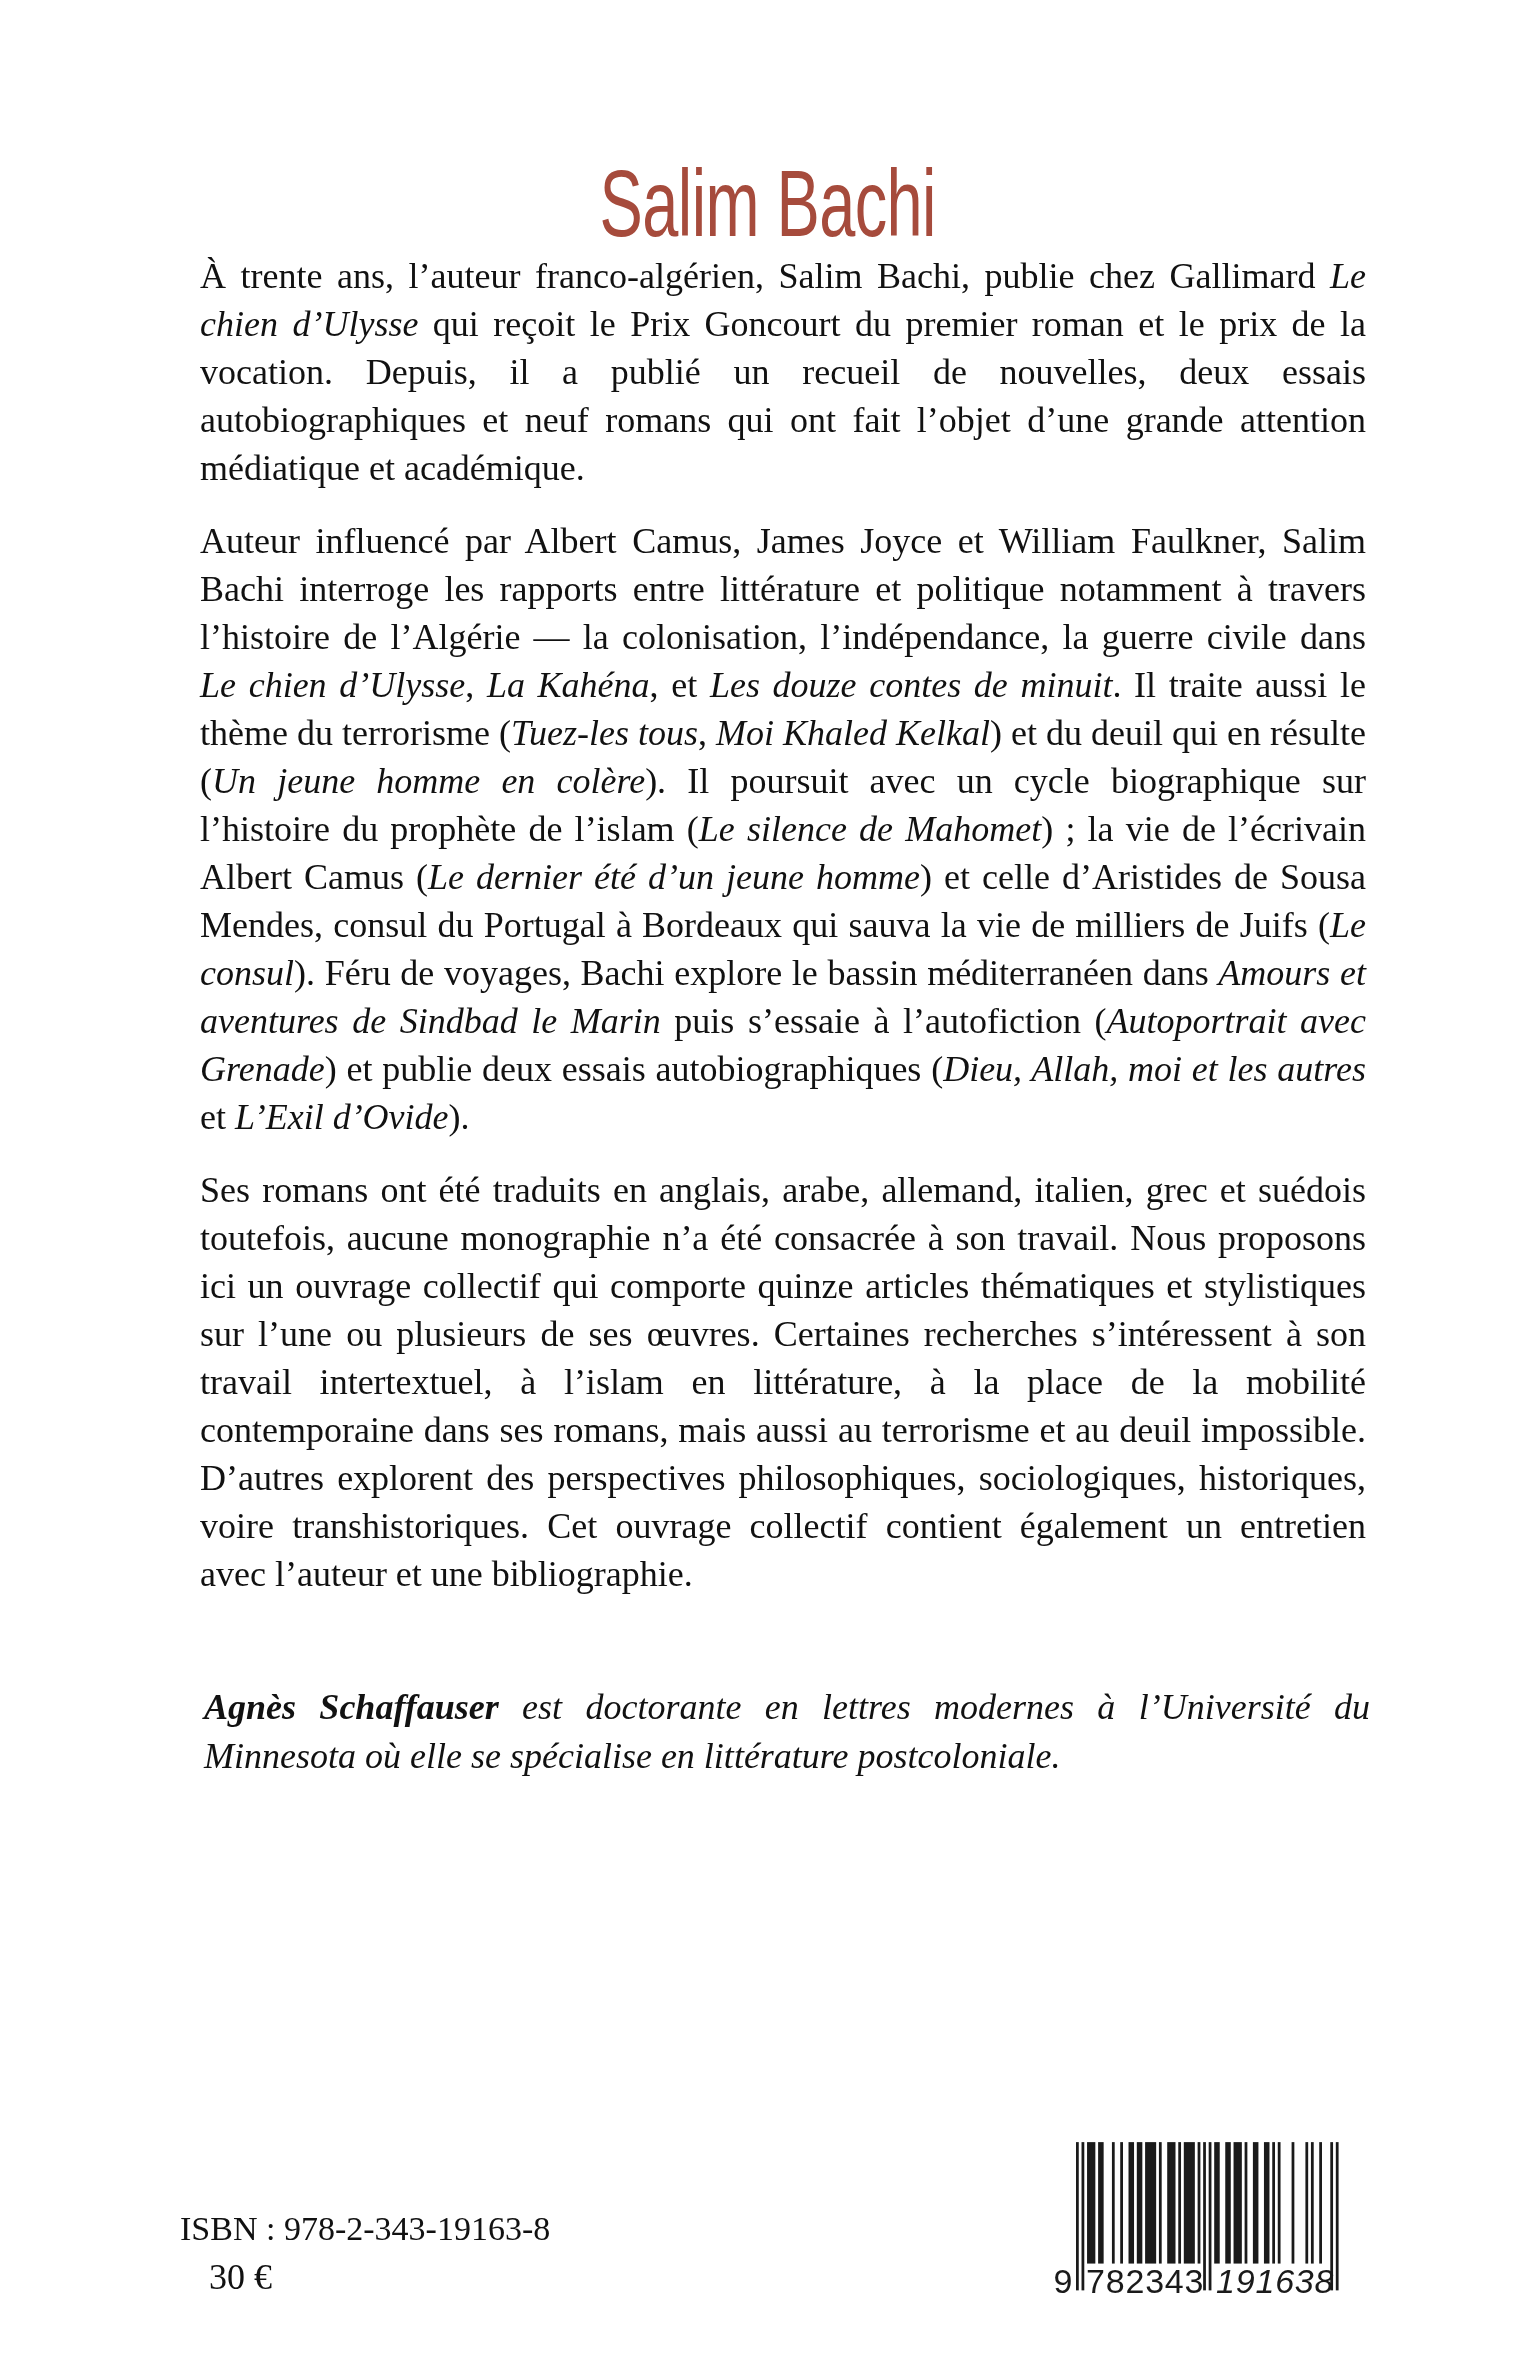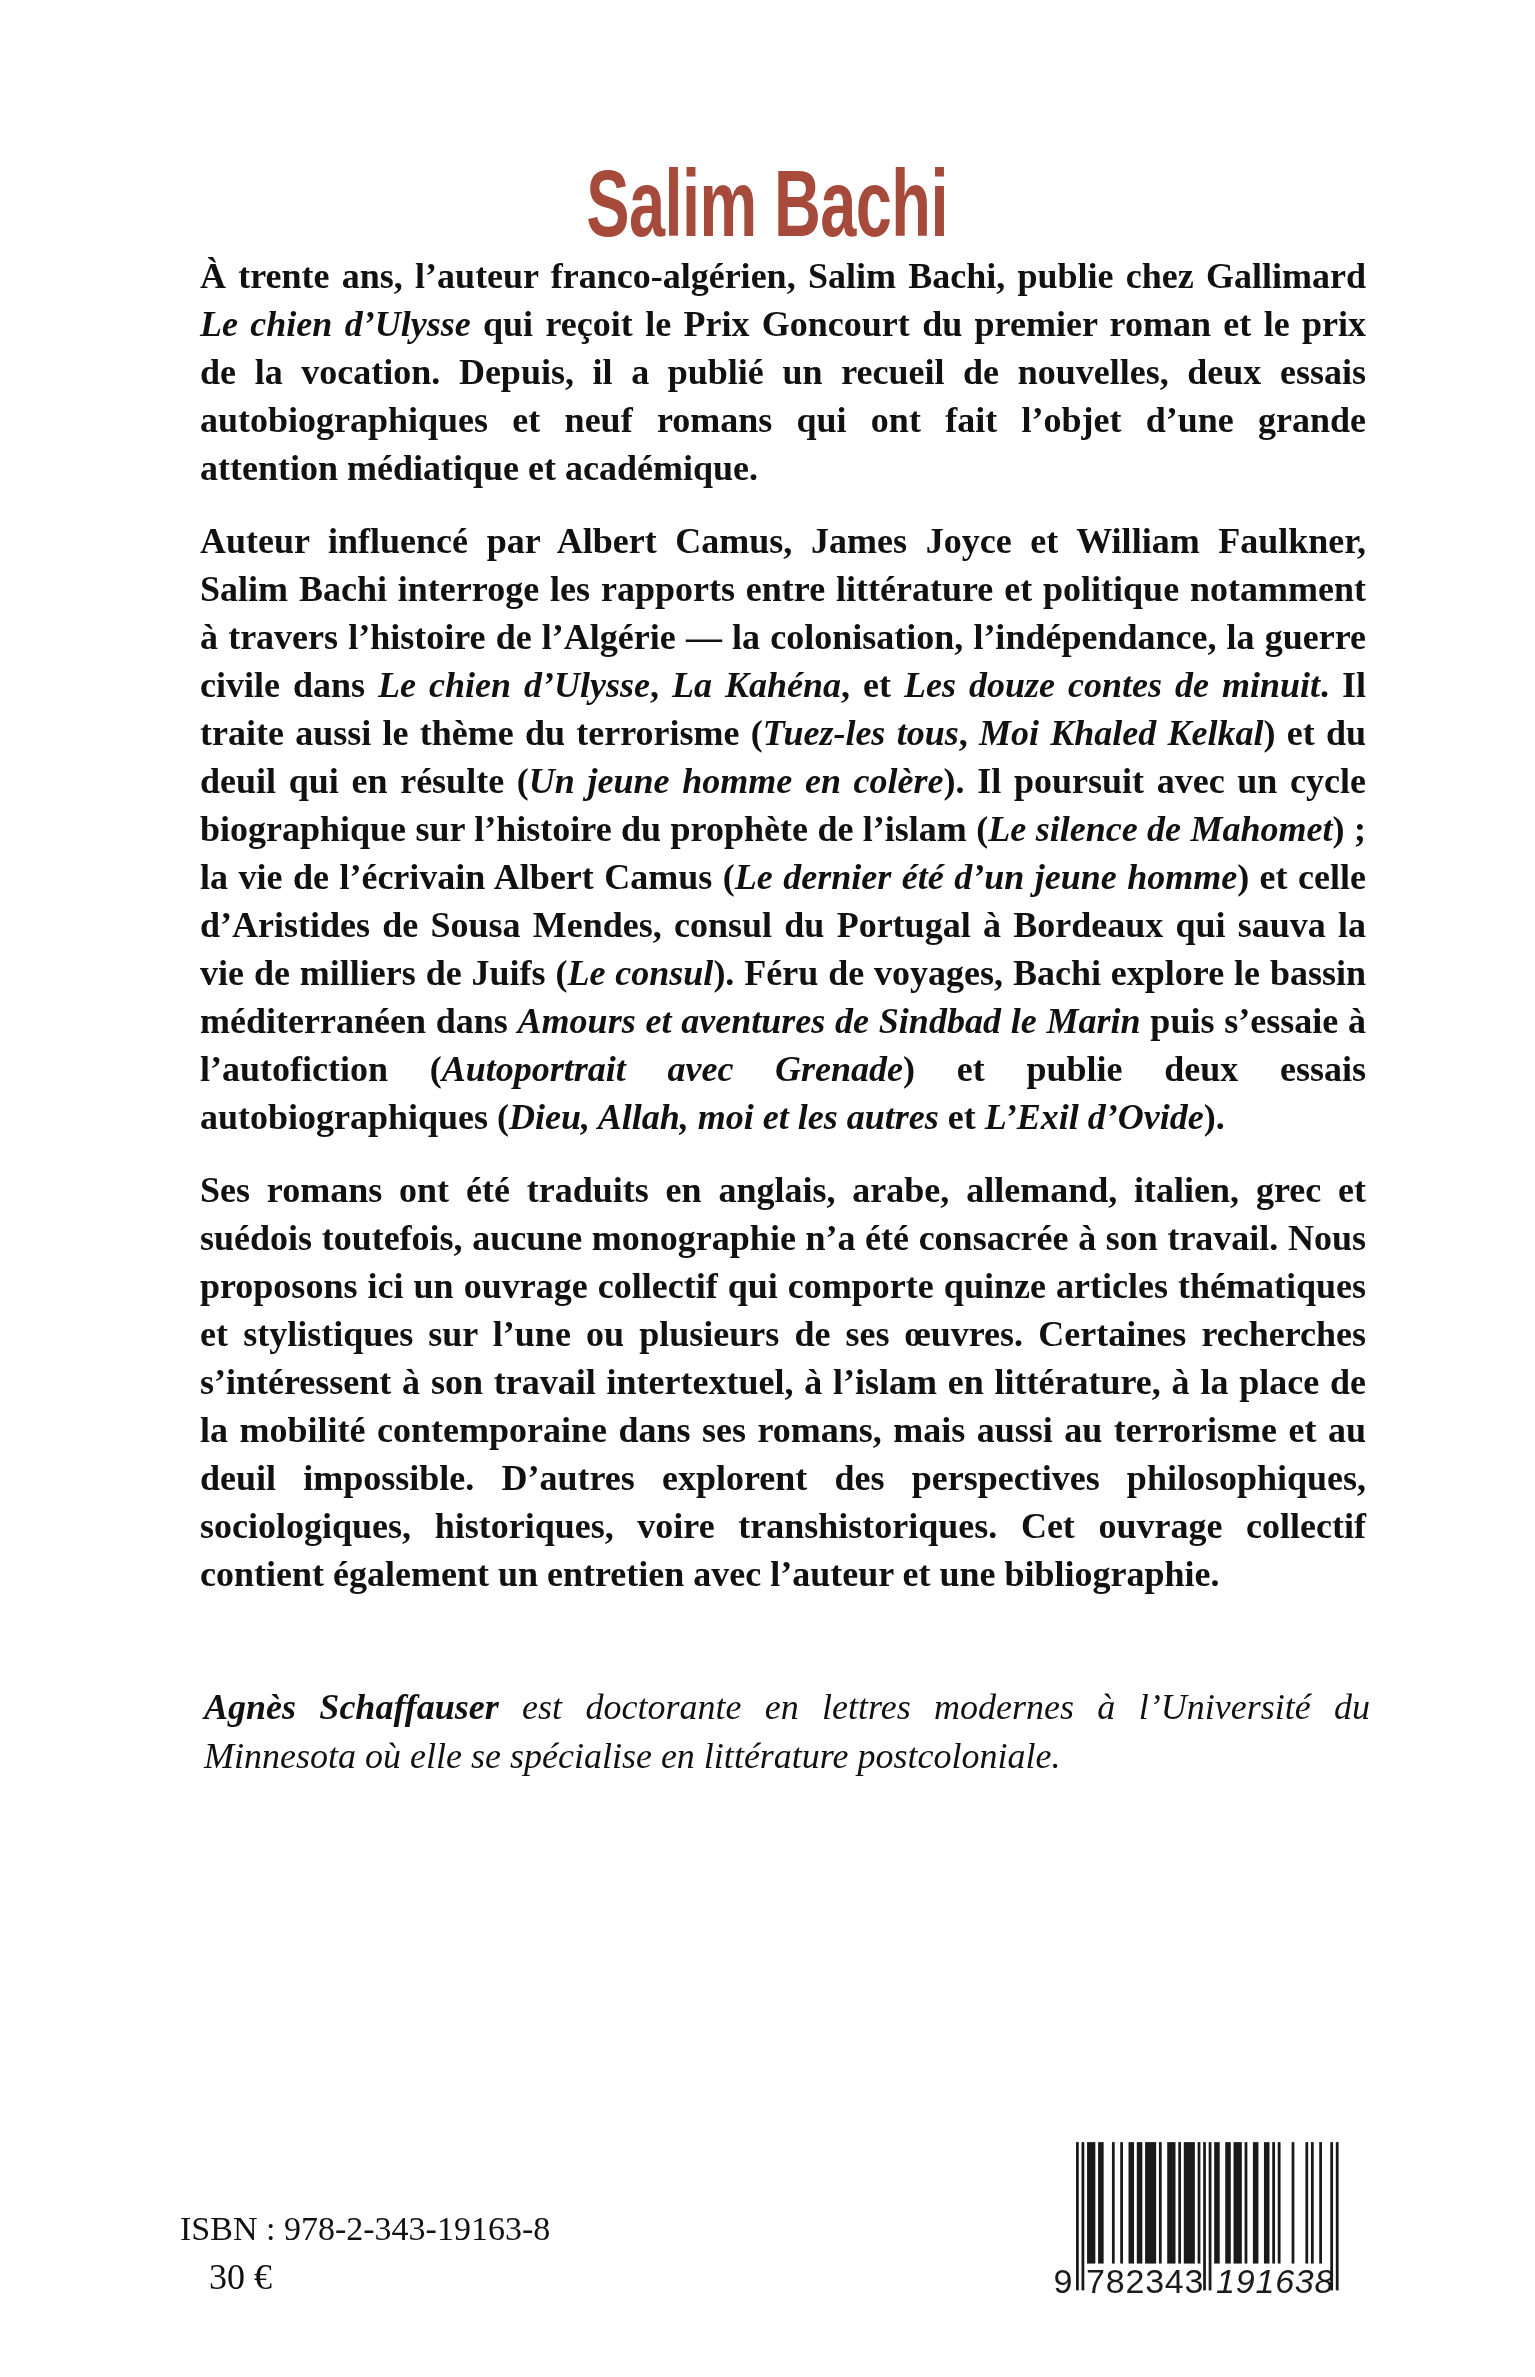--- a/index.html
+++ b/index.html
@@ -11,33 +11,32 @@
     position: relative;
     overflow: hidden;
   }
   .page { position: absolute; inset: 0; }
 
   .title {
     position: absolute;
     top: 94px; left: 0; width: 100%;
     text-align: center;
     font-family: "Liberation Sans", sans-serif;
-    font-weight: 700;
+    font-weight: 400;
     font-size: 94px;
     line-height: 1;
     white-space: nowrap;
   }
   .title-inner { display: inline-block; transform: scaleX(0.69); transform-origin: center; letter-spacing: -0.8px; }
 
   .synopsis {
     position: absolute;
     left: 200px; top: 252px; width: 1166px;
     font-size: 36px; line-height: 48px;
     text-align: justify;
-    font-weight: bold;
   }
   .synopsis p.para { margin: 0 0 25px 0; }
   .it { font-style: italic; }
   .bd { font-weight: 700; }
 
   .bio {
     position: absolute;
     left: 200px; top: 1679px; width: 1166px;
     font-size: 36px; line-height: 49px;
     text-align: justify;

